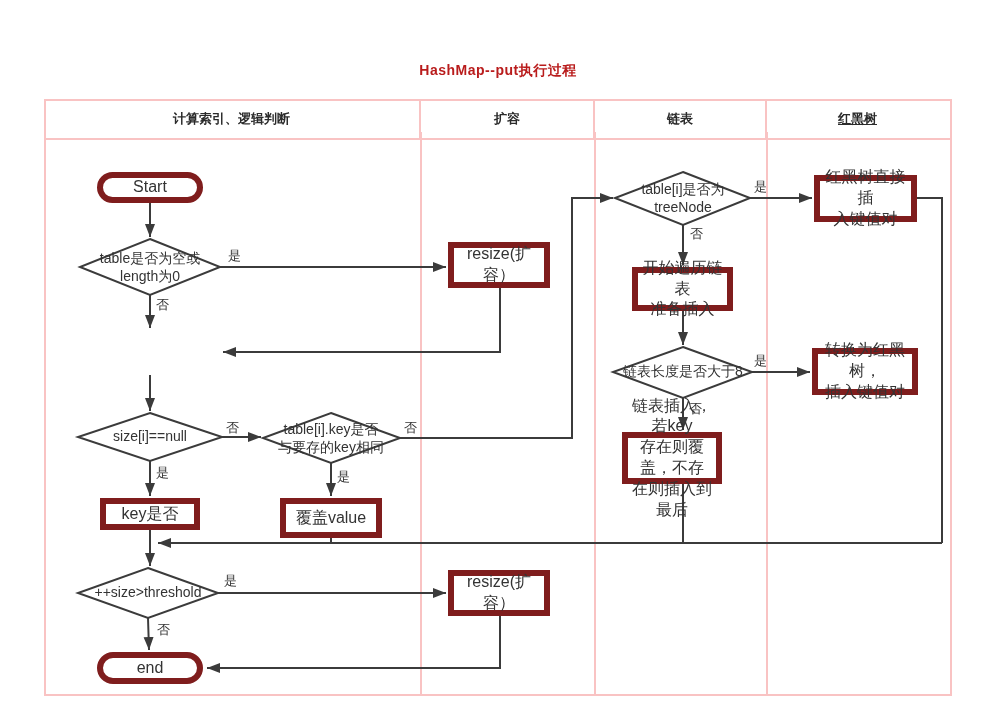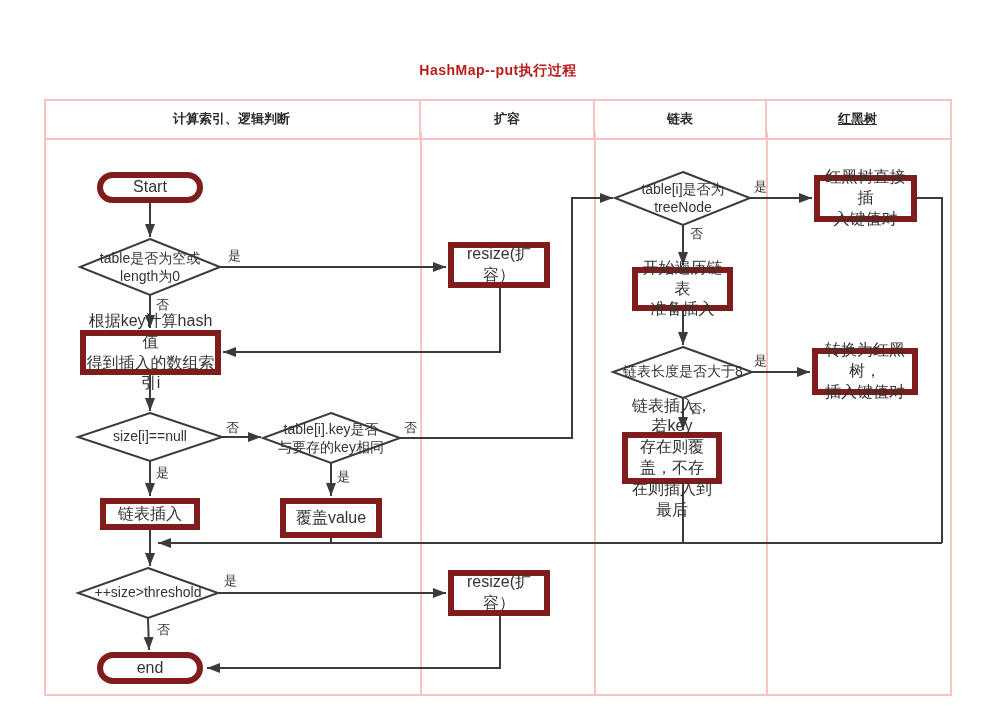--- a/index.html
+++ b/index.html
@@ -102,23 +102,21 @@
       <polygon points="150,239 220,267 150,295 80,267" fill="#fff"></polygon>
       <polygon points="150,413 222,437 150,461 78,437" fill="#fff"></polygon>
       <polygon points="331,413 400,438 331,463 263,438" fill="#fff"></polygon>
       <polygon points="148,568 218,593 148,618 78,593" fill="#fff"></polygon>
       <polygon points="683,172 750,198 683,225 615,198" fill="#fff"></polygon>
       <polygon points="683,347 752,372 683,398 613,372" fill="#fff"></polygon>
     </g>
   </svg>
 
   <div class="node stadium" style="left:97px; top:172px; width:106px; height:31px">Start</div>
-  <div class="node" style="left:80px; top:330px; width:141px; height:45px">根据key计算hash值
-得到插入的数组索引i</div>
-  <div class="node" style="left:100px; top:498px; width:100px; height:32px">链表插入</div>
+  <div class="node" style="left:100px; top:498px; width:100px; height:32px">key是否</div>
   <div class="node" style="left:280px; top:498px; width:102px; height:40px">覆盖value</div>
   <div class="node" style="left:448px; top:242px; width:102px; height:46px">resize(扩容）</div>
   <div class="node" style="left:448px; top:570px; width:102px; height:46px">resize(扩容）</div>
   <div class="node" style="left:632px; top:267px; width:101px; height:44px">开始遍历链表
 准备插入</div>
   <div class="node" style="left:622px; top:432px; width:100px; height:52px">链表插入，若key
 存在则覆盖，不存
 在则插入到最后</div>
   <div class="node" style="left:814px; top:175px; width:103px; height:47px">红黑树直接插
 入键值对</div>

